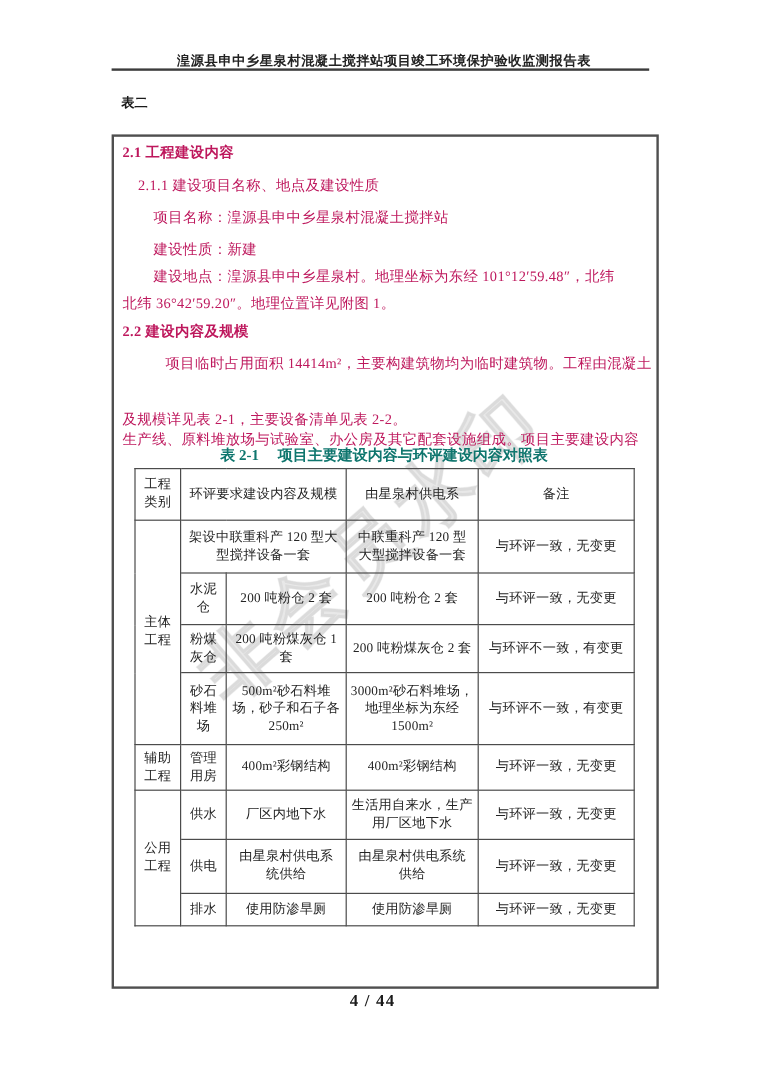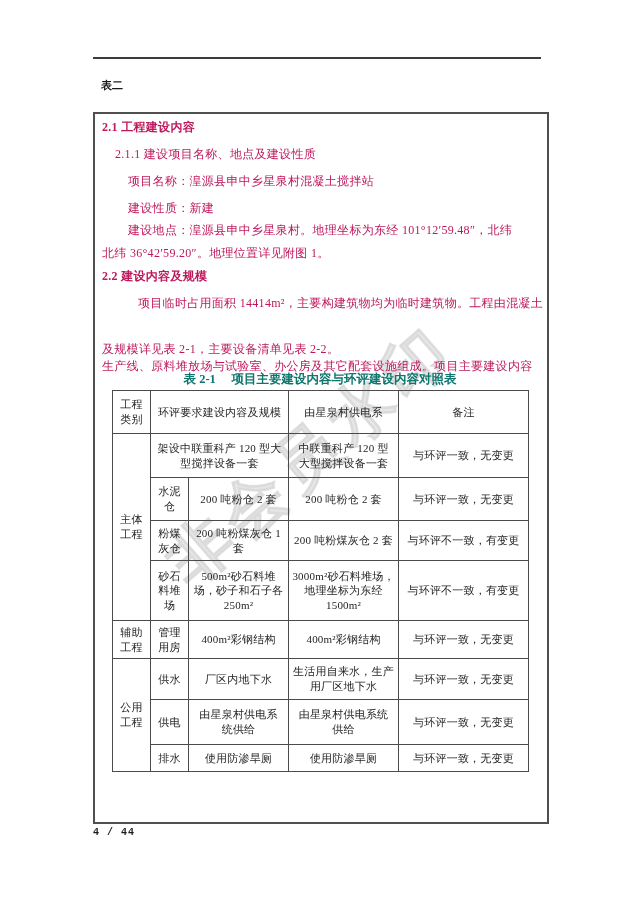--- a/index.html
+++ b/index.html
@@ -78,30 +78,30 @@
     white-space:pre-line;
     letter-spacing:.2px;
     overflow:hidden;
   }
   tr.r-hd{height:43px;} tr.r-0{height:44px;} tr.r-1{height:43px;}
   tr.r-2{height:40px;} tr.r-3{height:60px;} tr.r-4{height:38px;}
   tr.r-5{height:41px;} tr.r-6{height:45px;} tr.r-7{height:27px;}
 
   .page-num{
     position:absolute;top:827px;left:93px;width:435px;
-    text-align:left;font-size:10px;font-weight:bold;color:#1a1a1a;
+    text-align:center;font-size:14px;font-weight:bold;color:#1a1a1a;
     letter-spacing:1px;
-    font-family:Liberation Mono, monospace;
   }
 </style>
 </head>
 <body>
 
 <div class="page">
 
+  <div class="doc-title">湟源县申中乡星泉村混凝土搅拌站项目竣工环境保护验收监测报告表</div>
   <div class="header-rule"></div>
   <div class="page-label">表二</div>
 
   <div class="watermark">非会员水印</div>
 
   <div class="content-box">
 
     <div class="tline ln1 b">2.1 工程建设内容</div>
     <div class="tline ln2">2.1.1 建设项目名称、地点及建设性质</div>
     <div class="tline ln3">项目名称：湟源县申中乡星泉村混凝土搅拌站</div>

